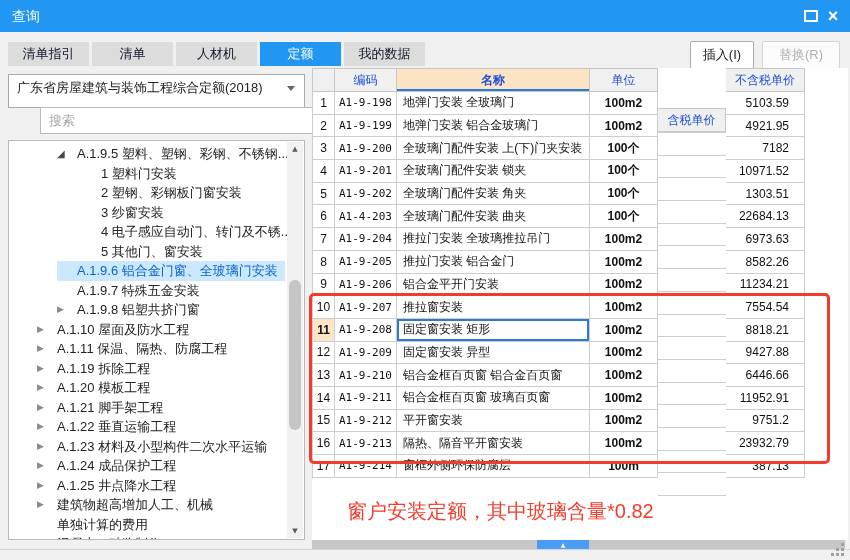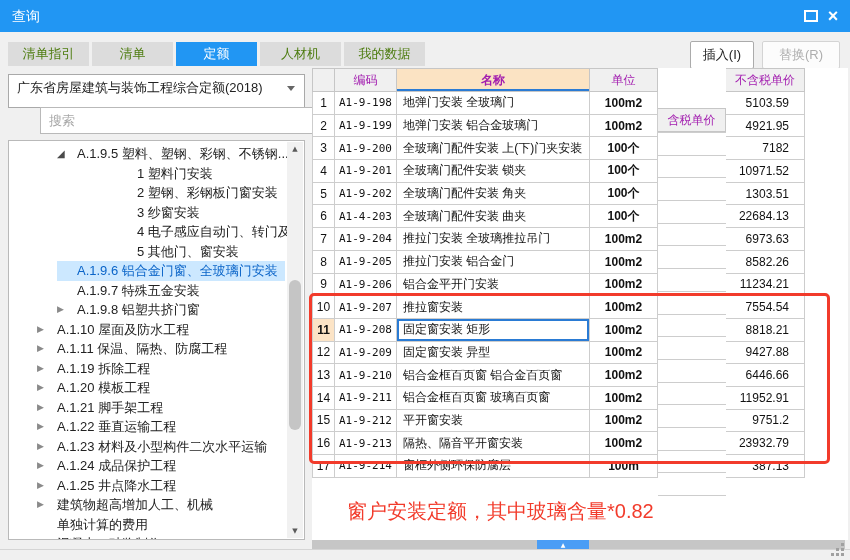--- a/index.html
+++ b/index.html
@@ -18,21 +18,21 @@
   
   .titlebar{position:absolute;left:0;top:0;width:850px;height:32px;background:var(--titlebar-blue);}
   .title{position:absolute;left:12px;top:0;line-height:32px;color:#fff;font-size:14px;}
   .winbtn{position:absolute;top:0;width:26px;height:32px;display:flex;align-items:center;justify-content:center;cursor:pointer;}
   .winbtn.max{right:26px;}
   .winbtn.close{right:4px;}
   .maxglyph{display:block;width:10px;height:8px;border:2px solid #fff;}
   .closeglyph{color:#fff;font-size:18px;font-weight:bold;line-height:32px;}
   
   .tabbar{position:absolute;left:8px;top:42px;height:24px;display:flex;}
-  .tab{width:81px;height:24px;line-height:24px;text-align:center;background:#dcdcdc;color:#4d7c0f;
+  .tab{width:81px;height:24px;line-height:24px;text-align:center;background:#dcdcdc;color:#0f172a;
        font-size:13px;margin-right:3px;cursor:pointer;white-space:nowrap;}
   .tab.active{background:var(--active-tab-blue);color:#fff;}
   .btn{position:absolute;top:41px;height:26px;background:#fff;border:1px solid #ababab;border-radius:2px;
        font-size:13px;font-family:inherit;cursor:pointer;color:#222;}
   .btn.insert{left:690px;width:62px;}
   .btn.replace{left:762px;width:76px;color:#aeaeae;border-color:#d4d4d4;background:#fcfcfc;}
   
   .combo{position:absolute;left:8px;top:74px;width:297px;height:34px;border:1px solid #a9a9a9;background:#fff;
          font-size:13px;line-height:26px;padding-left:8px;box-sizing:border-box;color:#222;cursor:pointer;
          white-space:nowrap;overflow:hidden;}
@@ -40,35 +40,35 @@
          border-left:4px solid transparent;border-right:4px solid transparent;border-top:5px solid #666;}
   .search{position:absolute;left:8px;top:107px;width:297px;height:27px;border:1px solid #b9b9b9;background:#fff;
          font-size:13px;padding:0 8px;box-sizing:border-box;color:#333;font-family:inherit;margin-left:32px;}
   .search::placeholder{color:#a6a6a6;}
   .treebox{position:absolute;left:8px;top:140px;width:297px;height:400px;border:1px solid #b9b9b9;
          background:#fff;box-sizing:border-box;overflow:hidden;}
   .tree-items{position:absolute;left:0;top:3px;right:17px;bottom:0;overflow:hidden;}
   .trow{height:19.5px;line-height:19.5px;font-size:13px;white-space:nowrap;display:flex;color:#222;cursor:pointer;}
   .lvl1{padding-left:28px;}
   .lvl2{padding-left:48px;}
-  .lvl3{padding-left:72px;margin-left:36px;}
+  .lvl3{padding-left:72px;}
   .thl{display:inline-flex;align-items:center;height:100%;padding-right:7px;}
   .trow.sel .thl{background:var(--tree-selected-bg);color:var(--tree-selected-text);}
   .texp{width:20px;flex:none;display:inline-block;font-family:"DejaVu Sans",sans-serif;}
   .texp.exp{color:#4a4a4a;font-size:10px;}
   .texp.col{color:#8a8a8a;font-size:9px;}
   .vscroll{position:absolute;top:1px;right:1px;bottom:1px;width:16px;background:#f1f1f1;}
   .sb-arrow{position:absolute;left:0;width:16px;height:14px;text-align:center;font-size:7px;color:#5a5a5a;
          line-height:14px;font-family:"DejaVu Sans",sans-serif;cursor:pointer;}
   .sb-up{top:0;} .sb-down{bottom:0;}
   .sb-thumb{position:absolute;left:2px;right:2px;top:138px;height:150px;background:#c5c5c5;border-radius:7px;cursor:pointer;}
   
   .rightpanel{position:absolute;left:312px;top:68px;width:536px;height:472px;background:#fff;}
   .thead{display:flex;height:24px;}
-  .hcell{box-sizing:border-box;height:24px;line-height:22px;text-align:center;font-size:12px;color:#a21caf;
+  .hcell{box-sizing:border-box;height:24px;line-height:22px;text-align:center;font-size:12px;color:#1d4ed8;
          background:#f0f0f0;border:1px solid #c6c6c6;border-left:none;overflow:hidden;white-space:nowrap;}
   .hcell.first{border-left:1px solid #c6c6c6;}
   .hcell.namecol{background:var(--name-column-bg);font-weight:bold;position:relative;}
   .hcell.namecol::after{content:"";position:absolute;left:0;right:0;bottom:0;height:2px;background:#2a7bd4;}
   .drow{display:flex;height:22.7px;}
   .dcell{box-sizing:border-box;border-right:1px solid #cdcdcd;border-bottom:1px solid #cdcdcd;
          display:flex;align-items:center;font-size:12px;color:#111;overflow:hidden;white-space:nowrap;}
   .dcell.first{border-left:1px solid #cdcdcd;}
   .c0{width:23px;} .c1{width:62px;} .c2{width:193px;} .c3{width:68px;} .c4{width:68px;margin-top:40px;} .c5{width:79px;}
   .cell-num{justify-content:center;}
@@ -100,22 +100,22 @@
       <span class="maxglyph"></span>
     </div>
     <div class="winbtn close">
       <span class="closeglyph">×</span>
     </div>
   </div>
 
   <div class="tabbar">
       <div class="tab">清单指引</div>
       <div class="tab">清单</div>
+      <div class="tab">人材机</div>
       <div class="tab active">定额</div>
-      <div class="tab">人材机</div>
       <div class="tab">我的数据</div>
     </div>
 
   <button class="btn insert">插入(I)</button>
   <button class="btn replace" disabled="">替换(R)</button>
 
   <div class="combo">
     <span>广东省房屋建筑与装饰工程综合定额(2018)</span>
     <span class="combo-arrow"></span>
   </div>

